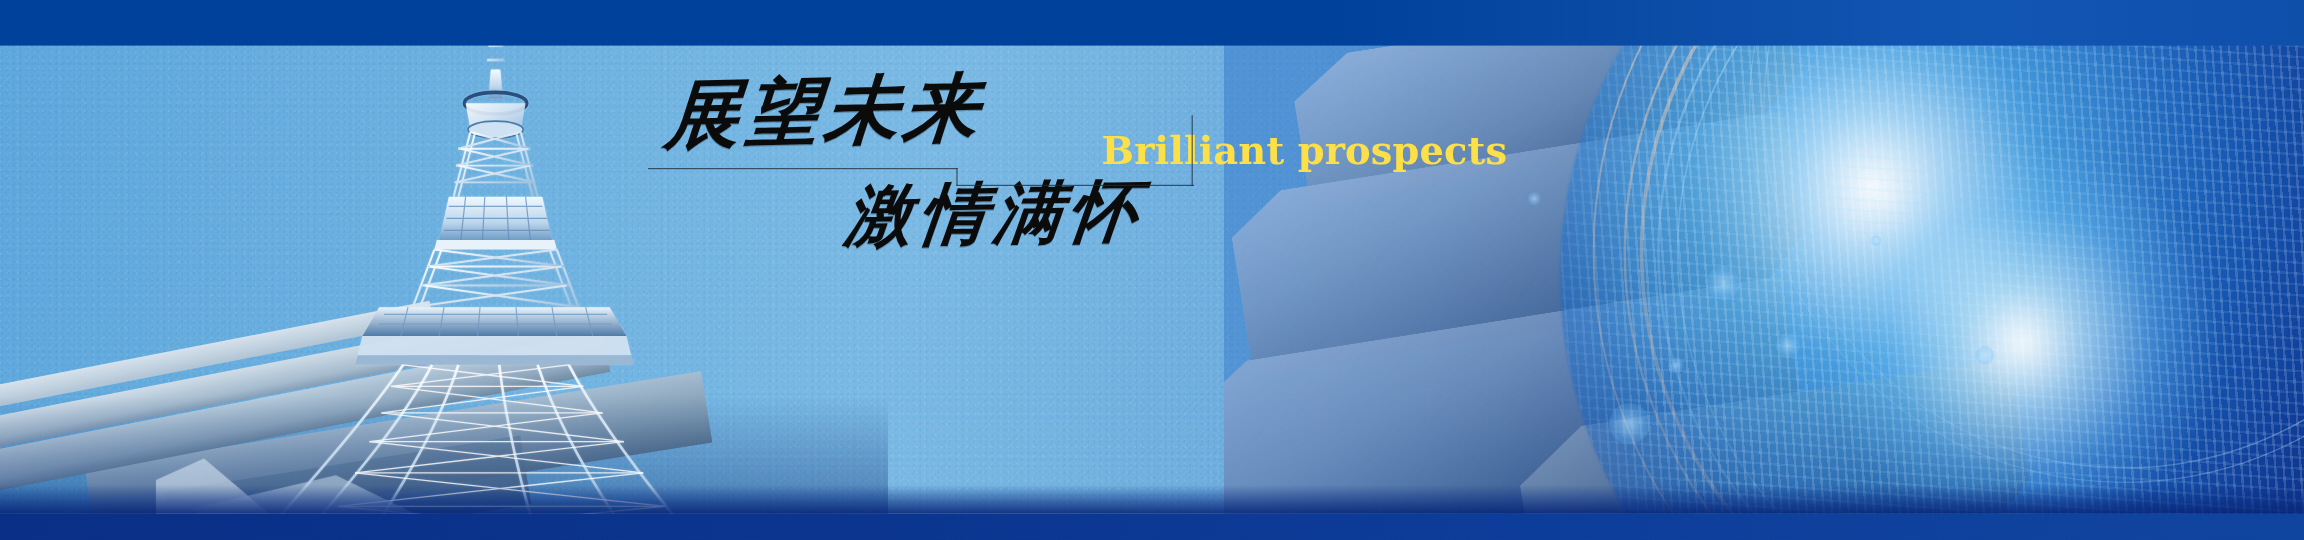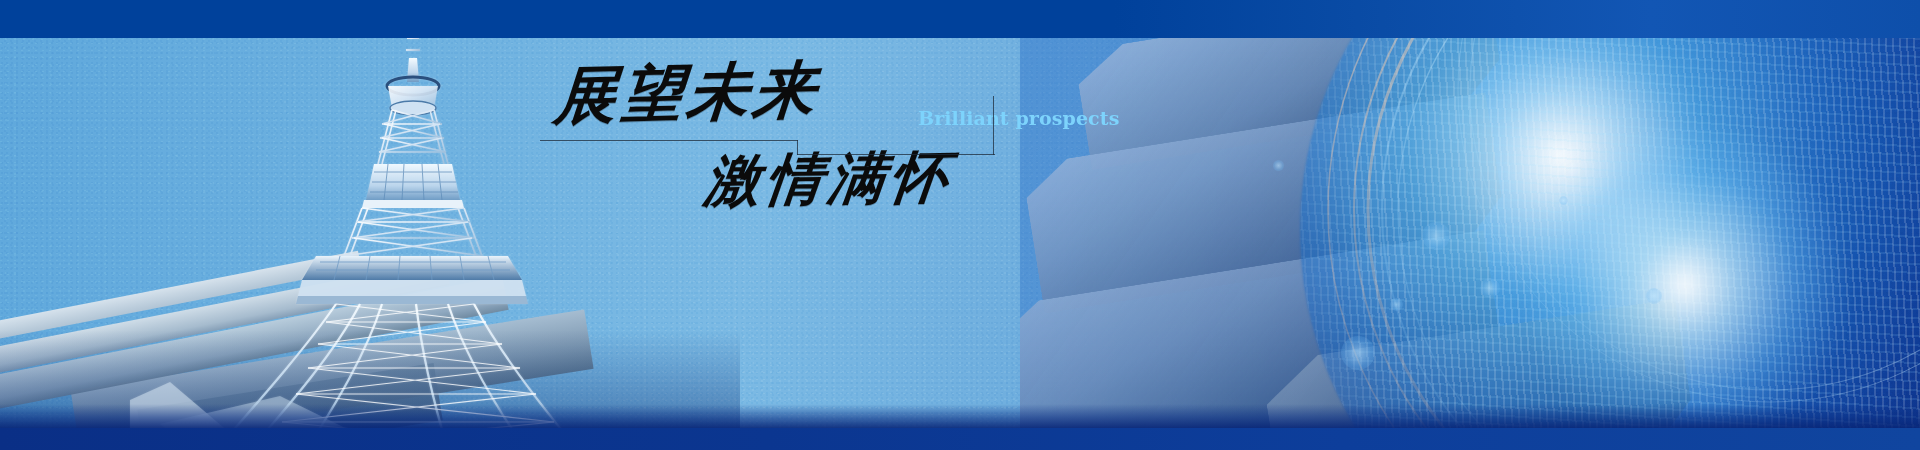--- a/index.html
+++ b/index.html
@@ -163,21 +163,21 @@
     position:absolute;left:170px;top:92px;
     font-family:"DejaVu Serif",serif;
     font-size:56px;line-height:1;color:#0b0b0b;white-space:nowrap;
     font-style:italic;font-weight:700;letter-spacing:6px;
     transform:skewX(-7deg) rotate(-1deg);
     text-shadow:0 1px 0 rgba(0,0,0,.25);
   }
   .en-text{
     position:absolute;left:383px;top:49px;
     font-family:"DejaVu Serif",serif;font-weight:700;
-    font-size:19px;letter-spacing:.1px;color:#7dd3fc;white-space:nowrap;
+    font-size:32px;letter-spacing:.1px;color:#fde047;white-space:nowrap;
   }
 
   
   .rule{position:absolute;background:#1d2b3a;opacity:.75;}
   .r-long{left:5px;top:82px;width:258px;height:1px;}
   .r-mid{left:262px;top:96px;width:198px;height:1px;}
   .r-vleft{left:262px;top:82px;width:1px;height:15px;}
   .r-vright{left:458px;top:38px;width:1px;height:59px;}
 </style>
 </head>

